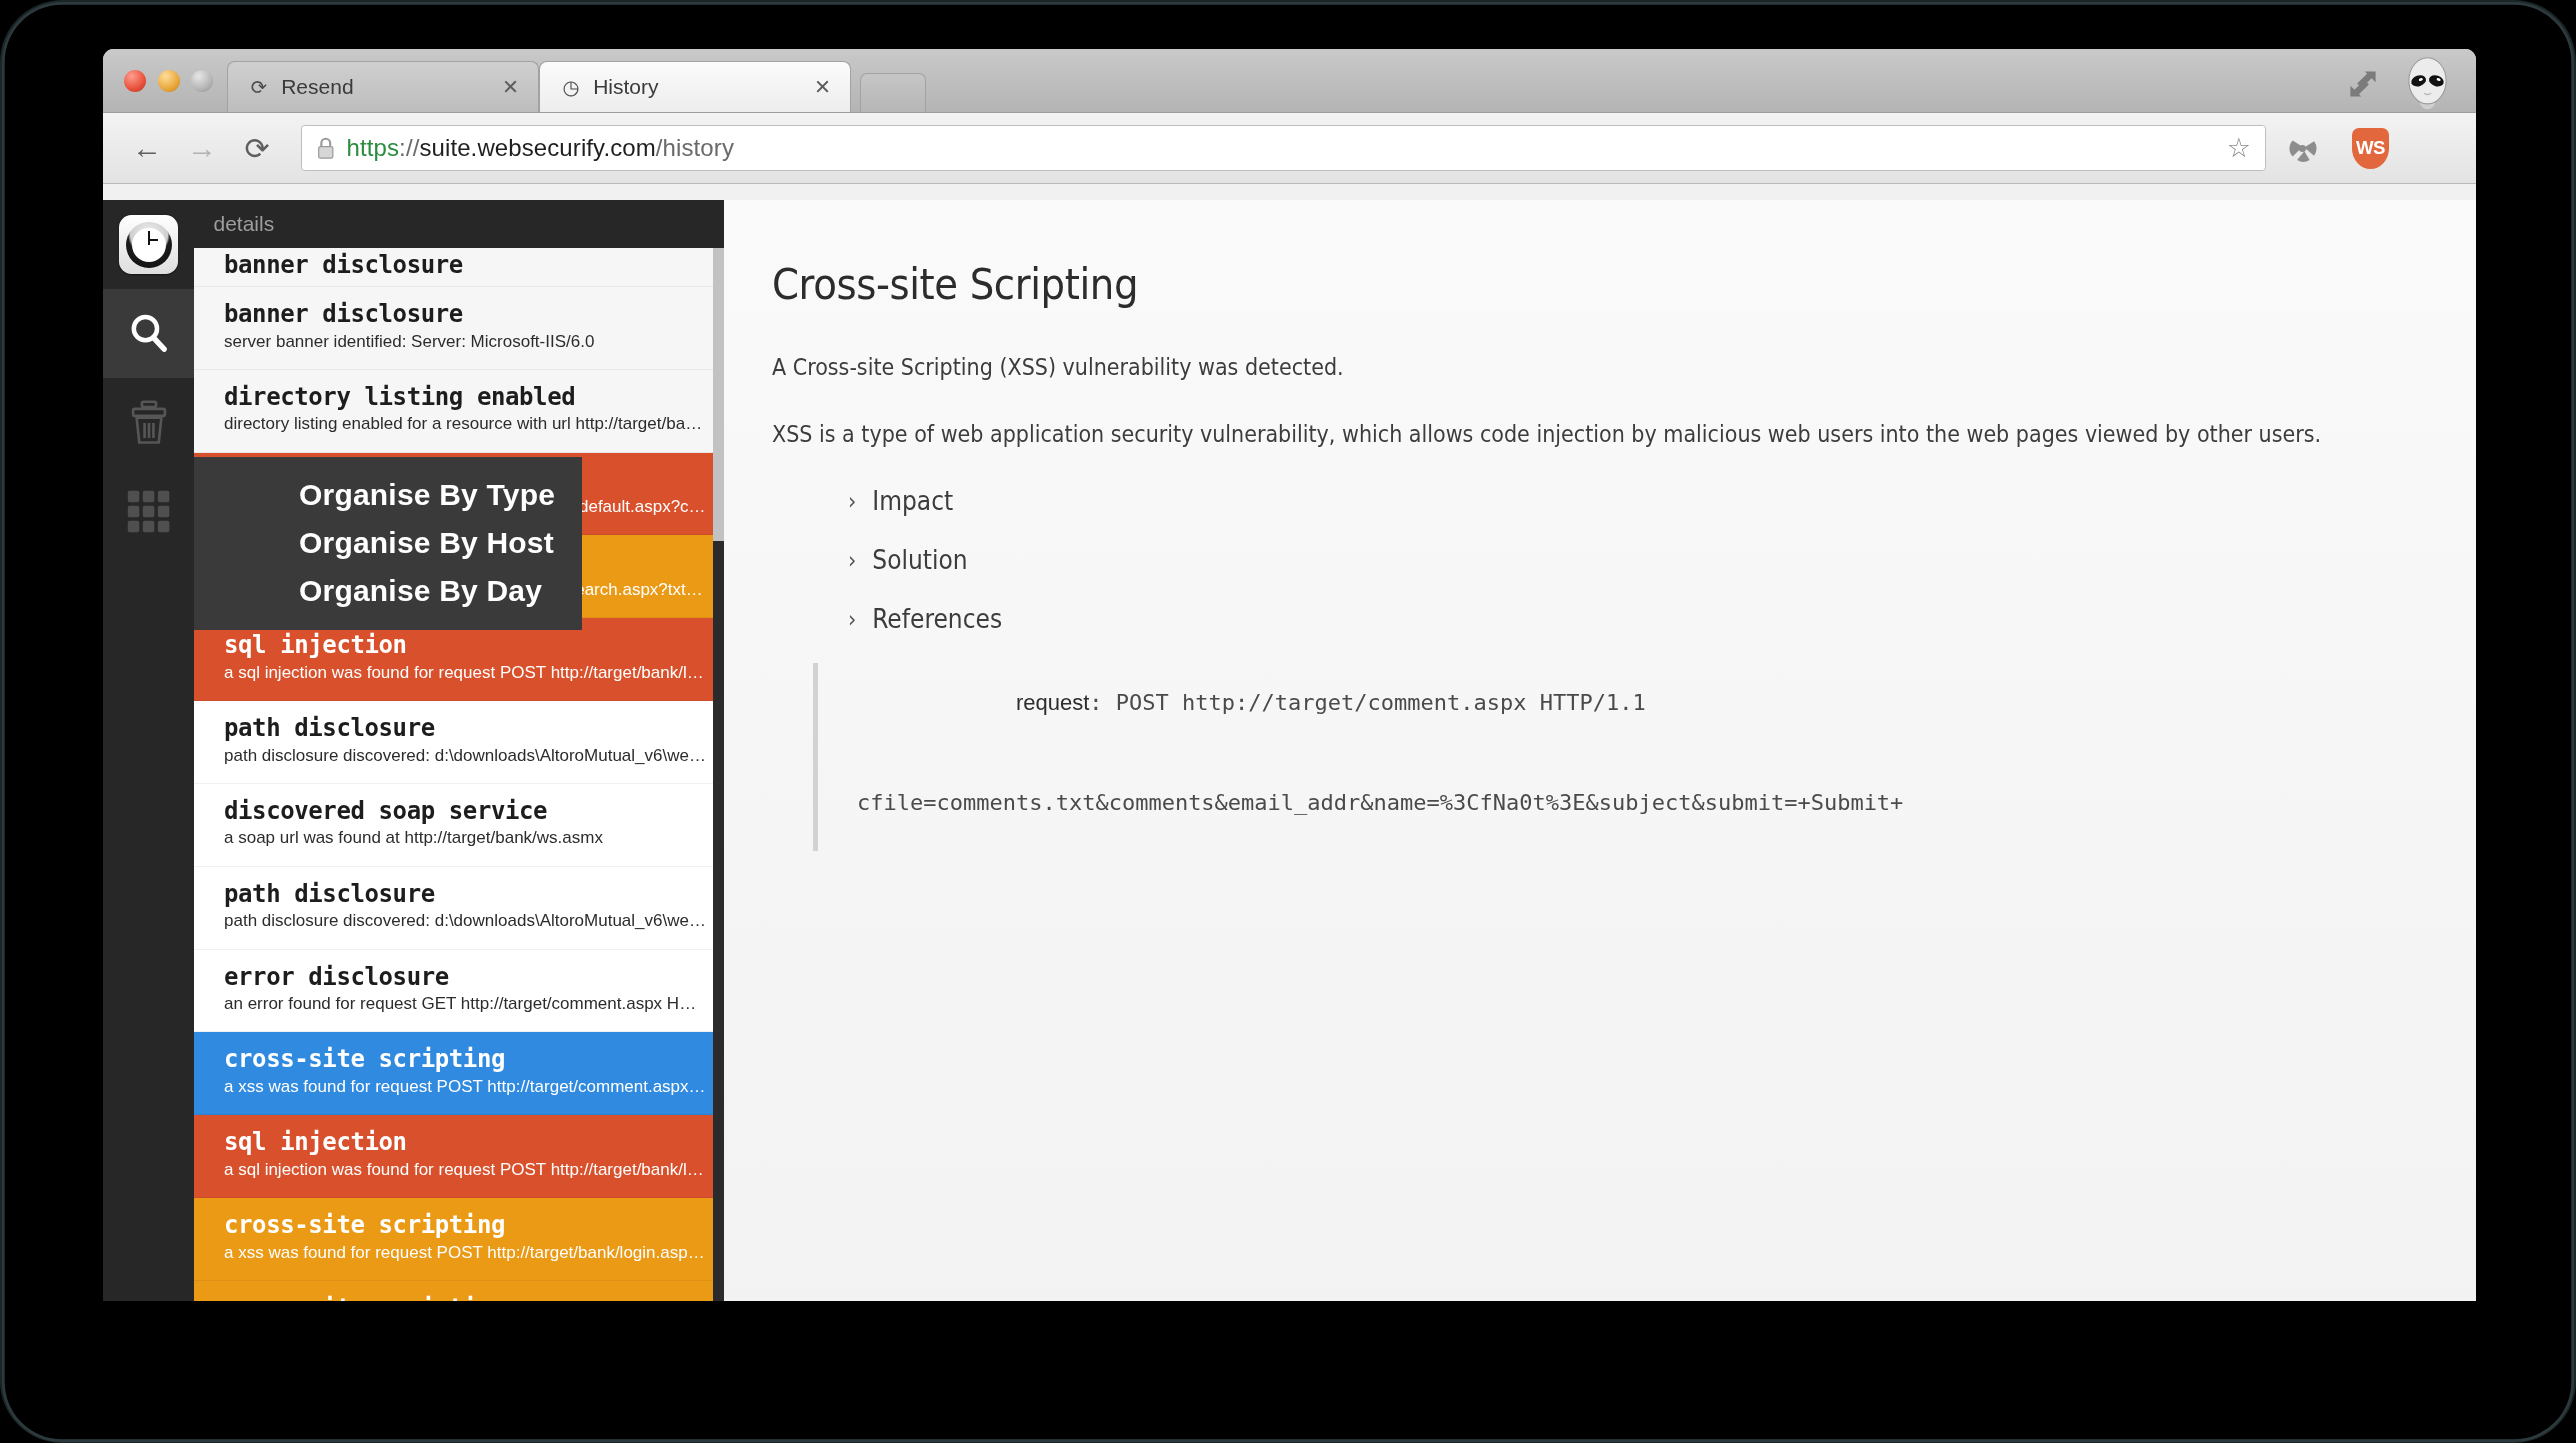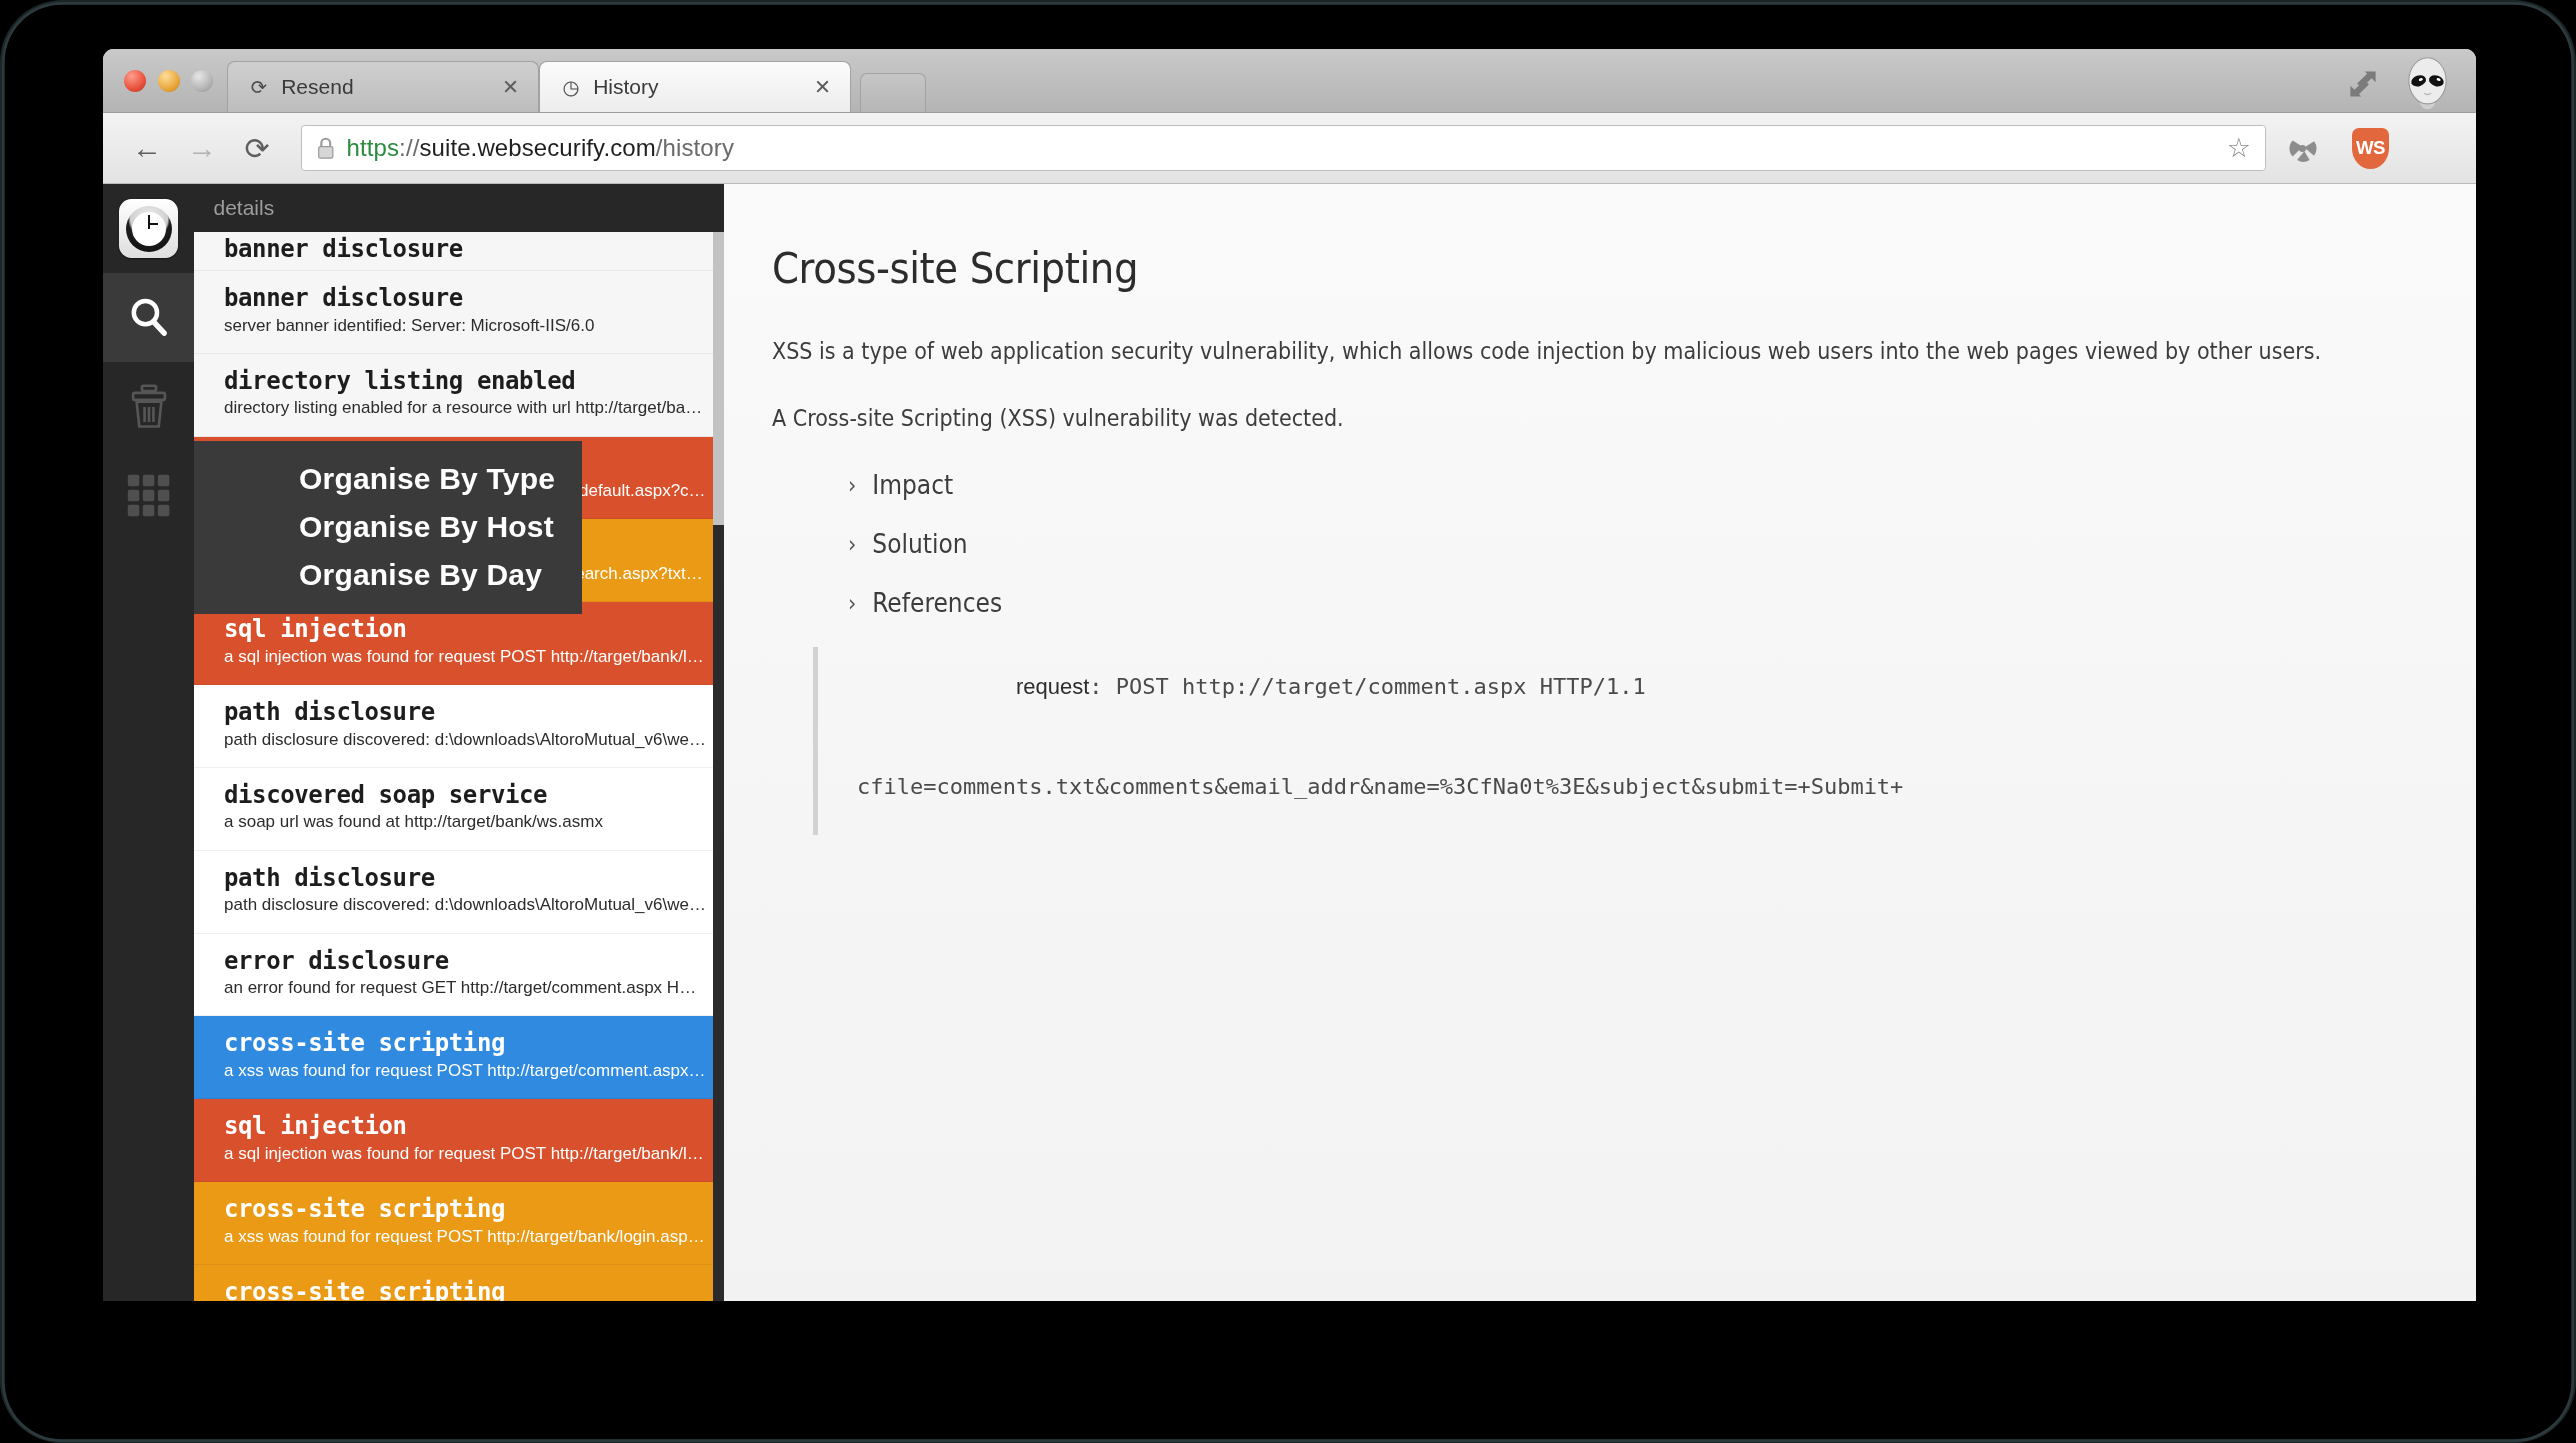--- a/index.html
+++ b/index.html
@@ -117,21 +117,21 @@
     width: 37px; height: 41px; background: #e2673c;
     border-radius: 7px 7px 50% 50%;
     display: flex; align-items: center; justify-content: center;
     color: #fff; font-weight: bold; font-size: 18.6px; letter-spacing: -0.4px;
   }
   .hamburger { display: flex; flex-direction: column; justify-content: center; gap: 6.2px; width: 37px; }
   .hamburger span { display: block; height: 6.2px; border-radius: 2.7px; background: #6a6a6a; }
 
   
   .viewport {
-    position: relative; height: 1118px; background: #6d28d9; display: flex;
+    position: relative; height: 1118px; background: #6d28d9; display: flex; margin-top: 16px;
   }
 
   
   .rail {
     width: 91px; background: #272727; flex: 0 0 auto; position: relative; z-index: 4;
   }
   .rail-item {
     height: 89px; display: flex; align-items: center; justify-content: center;
   }
   .rail-item.sel { background: #3a3a3a; }
@@ -460,22 +460,22 @@
       </div>
 
       <div class="dropdown">
         <div class="dd-item">Organise By Type</div>
         <div class="dd-item">Organise By Host</div>
         <div class="dd-item">Organise By Day</div>
       </div>
 
       <div class="details">
         <div class="d-title">Cross-site Scripting</div>
+        <div class="d-para">A Cross-site Scripting (XSS) vulnerability was detected.</div>
         <div class="d-para">XSS is a type of web application security vulnerability, which allows code injection by malicious web users into the web pages viewed by other users.</div>
-        <div class="d-para">A Cross-site Scripting (XSS) vulnerability was detected.</div>
 
         <div class="d-section">
           <span class="chev">›</span>
           <span>Impact</span>
         </div>
         <div class="d-section">
           <span class="chev">›</span>
           <span>Solution</span>
         </div>
         <div class="d-section">

